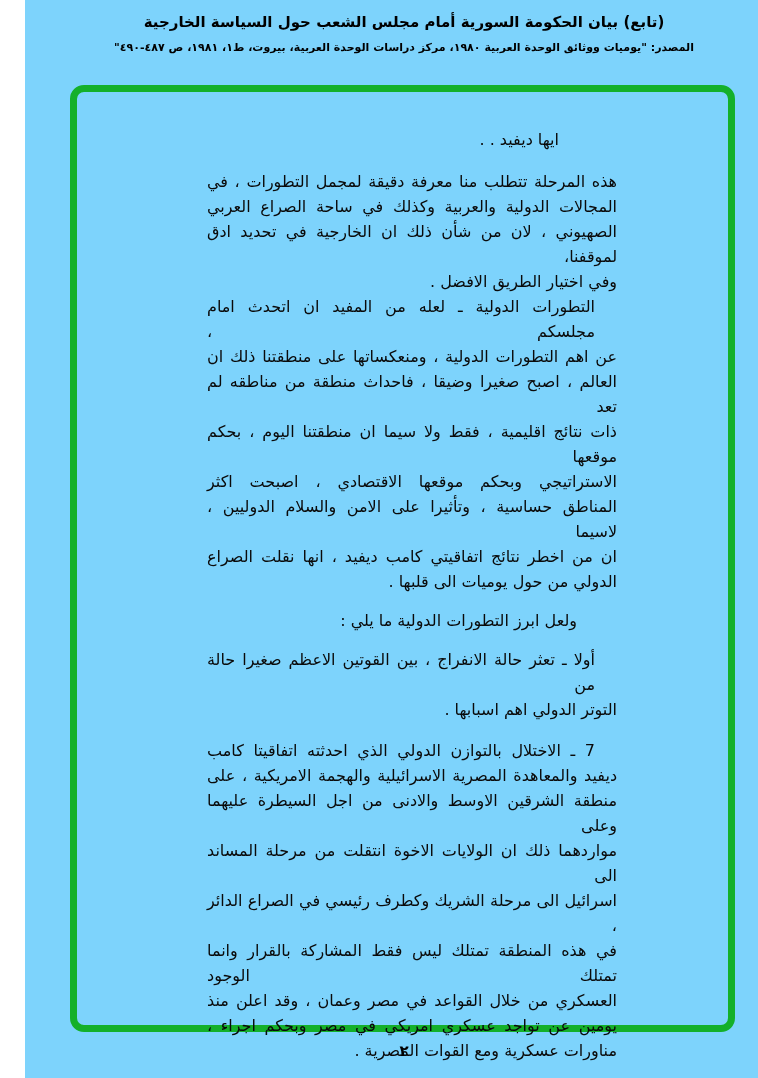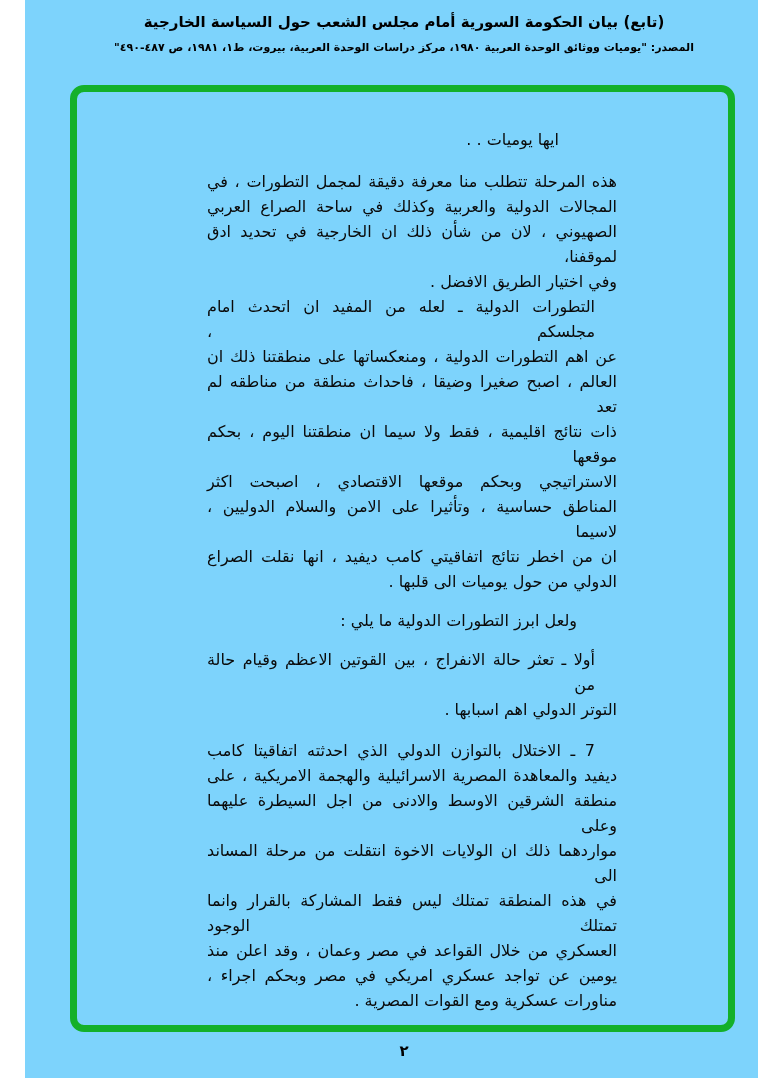--- a/index.html
+++ b/index.html
@@ -97,21 +97,21 @@
 
   <div class="header">
     <div class="title">(تابع) بيان الحكومة السورية أمام مجلس الشعب حول السياسة الخارجية</div>
     <div class="source">المصدر:  "يوميات ووثائق الوحدة العربية ١٩٨٠، مركز دراسات الوحدة العربية، بيروت، ط١، ١٩٨١، ص ٤٨٧‏-‏٤٩٠"</div>
   </div>
 
   <div class="frame"></div>
 
   <div class="textcol">
 
-    <div class="line last salutation indent-lg">ايها يوميات . .</div>
+    <div class="line last salutation indent-lg">ايها ديفيد . .</div>
 
     <div class="para tight">
       <div class="line">هذه المرحلة تتطلب منا معرفة دقيقة لمجمل التطورات ، في</div>
       <div class="line">المجالات الدولية والعربية وكذلك في ساحة الصراع العربي</div>
       <div class="line">الصهيوني ، لان من شأن ذلك ان الخارجية في تحديد ادق لموقفنا،</div>
       <div class="line last">وفي اختيار الطريق الافضل .</div>
     </div>
 
     <div class="para">
       <div class="line indent-sm">التطورات الدولية ـ لعله من المفيد ان اتحدث امام مجلسكم ،</div>
@@ -122,29 +122,30 @@
       <div class="line">المناطق حساسية ، وتأثيرا على الامن والسلام الدوليين ، لاسيما</div>
       <div class="line">ان من اخطر نتائج اتفاقيتي كامب ديفيد ، انها نقلت الصراع</div>
       <div class="line last">الدولي من حول يوميات الى قلبها .</div>
     </div>
 
     <div class="para">
       <div class="line last indent-md">ولعل ابرز التطورات الدولية ما يلي :</div>
     </div>
 
     <div class="para gap-lg">
-      <div class="line indent-sm">أولا ـ تعثر حالة الانفراج ، بين القوتين الاعظم وقيام حالة من</div>
+      <div class="line indent-sm">أولا ـ تعثر حالة الانفراج ، بين القوتين الاعظم صغيرا حالة من</div>
       <div class="line last">التوتر الدولي اهم اسبابها .</div>
     </div>
 
     <div class="para gap-lg">
       <div class="line indent-sm">7 ـ الاختلال بالتوازن الدولي الذي احدثته اتفاقيتا كامب</div>
       <div class="line">ديفيد والمعاهدة المصرية الاسرائيلية والهجمة الامريكية ، على</div>
       <div class="line">منطقة الشرقين الاوسط والادنى من اجل السيطرة عليهما وعلى</div>
       <div class="line">مواردهما ذلك ان الولايات الاخوة انتقلت من مرحلة المساند الى</div>
+      <div class="line">اسرائيل الى مرحلة الشريك وكطرف رئيسي في الصراع الدائر ،</div>
       <div class="line">في هذه المنطقة تمتلك ليس فقط المشاركة بالقرار وانما تمتلك الوجود</div>
       <div class="line">العسكري من خلال القواعد في مصر وعمان ، وقد اعلن منذ</div>
       <div class="line">يومين عن تواجد عسكري امريكي في مصر وبحكم اجراء ،</div>
       <div class="line last">مناورات عسكرية ومع القوات المصرية .</div>
     </div>
 
   </div>
 
   <div class="pagenum">٢</div>
 

